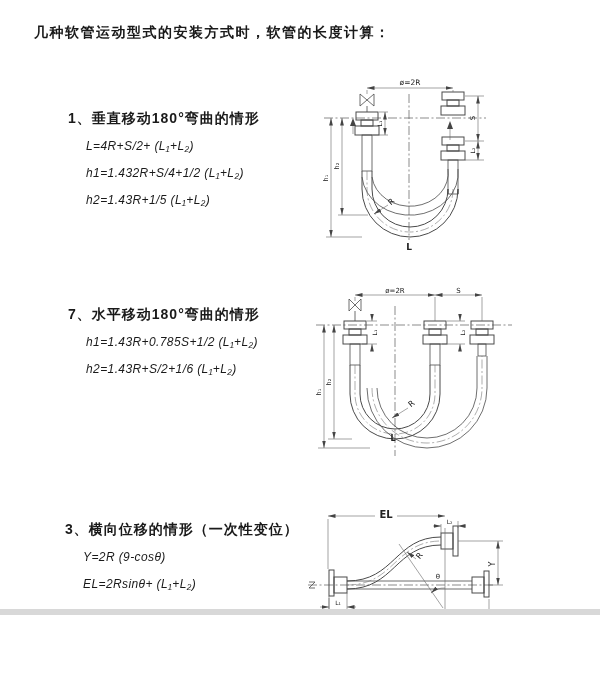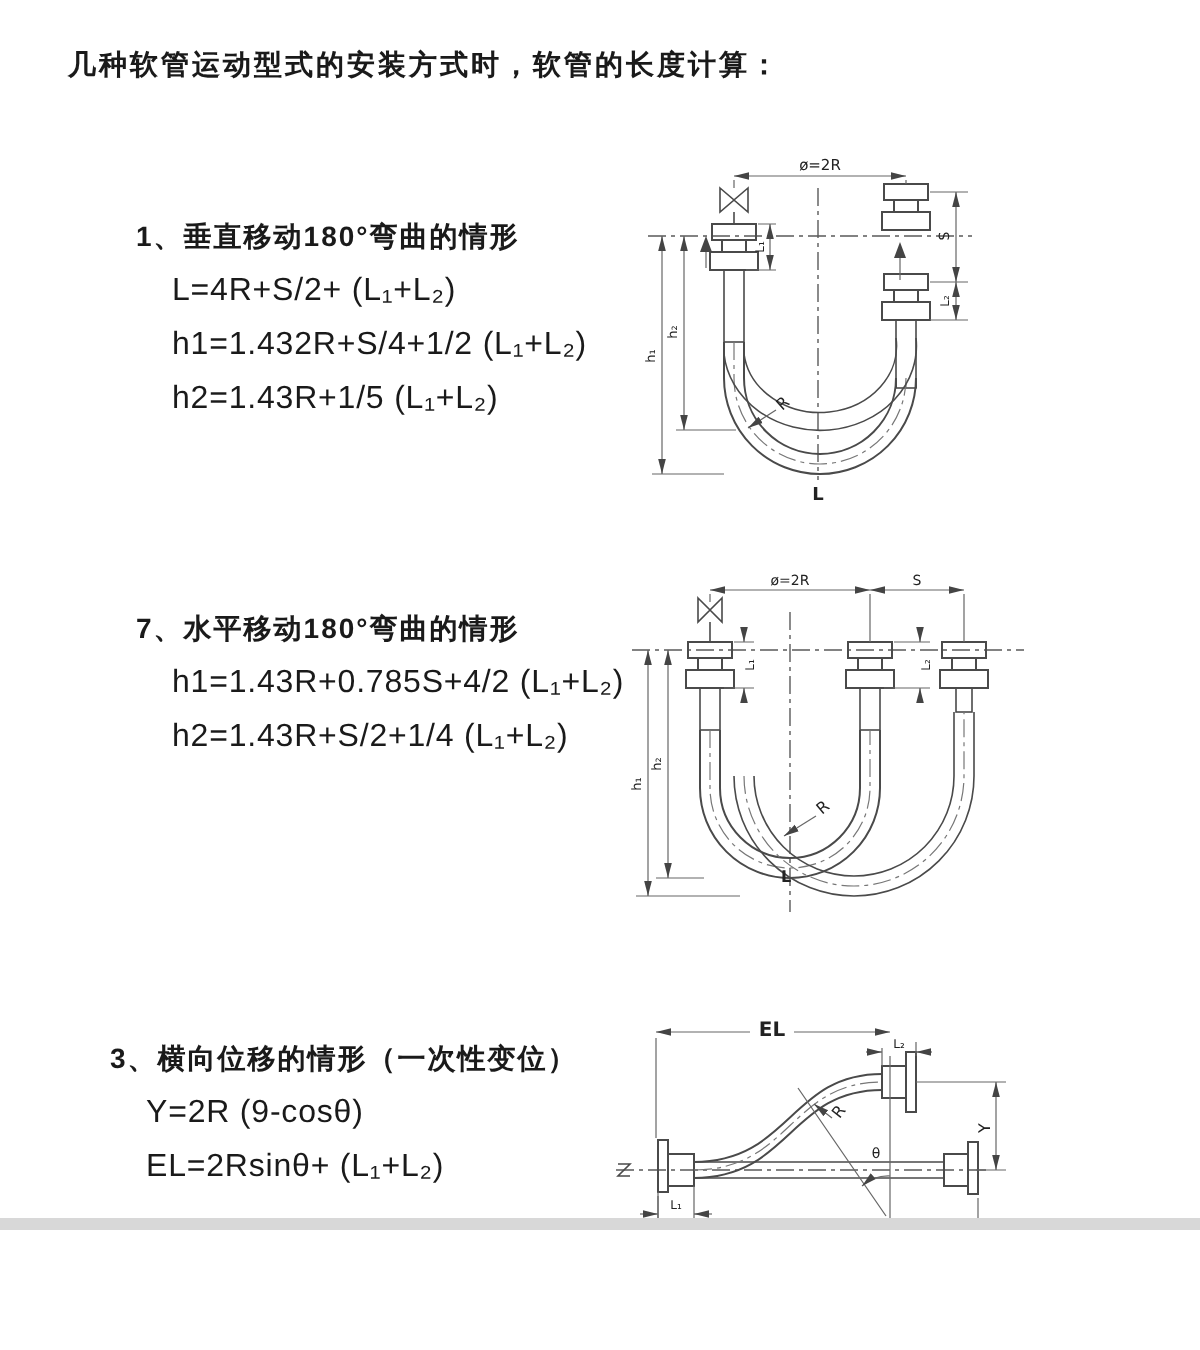--- a/index.html
+++ b/index.html
@@ -1,21 +1,21 @@
 <!DOCTYPE html>
 <html><head>
 <meta charset="utf-8">
 <style>
   html,body{margin:0;padding:0;background:#fff;}
   #page{position:relative;width:600px;height:615px;background:#fff;overflow:hidden;
         font-family:"Liberation Sans","DejaVu Sans",sans-serif;color:#1a1a1a;padding-left:20px;}
   .title{position:absolute;left:34px;top:24px;font-size:14px;font-weight:700;letter-spacing:1.5px;}
   .section{position:absolute;left:48px;margin-left:20px;}
   .sec-head{font-size:14px;font-weight:700;letter-spacing:1px;margin:0 0 10px 0;}
-  .formula{font-size:16px;letter-spacing:.4px;margin:0 0 11px 18px;line-height:16px;font-weight:500;}
+  .formula{font-size:12px;letter-spacing:.4px;margin:0 0 11px 18px;line-height:16px;font-weight:500;font-style:italic;}
   .diagram{position:absolute;}
   svg{display:block;}
   .w{stroke:#4a4a4a;stroke-width:1;fill:none;}                 
   .w2{stroke:#4a4a4a;stroke-width:.8;fill:none;}
   .d{stroke:#666;stroke-width:.6;fill:none;}                   
   .c{stroke:#777;stroke-width:.6;fill:none;stroke-dasharray:9 2.5 2 2.5;} 
   .cb{stroke:#5a5a5a;stroke-width:.7;fill:none;stroke-dasharray:9 2.5 2 2.5;}
   .lbl{font-family:"DejaVu Sans",sans-serif;fill:#222;}
   .arrow-fill{fill:#444;}
   .bottom-strip{position:absolute;left:0;bottom:0;width:600px;height:6px;background:#d8d8d8;}
@@ -29,25 +29,25 @@
 
   <div class="section" style="top:110px;">
     <div class="sec-head">1、垂直移动180°弯曲的情形</div>
     <div class="formula">L=4R+S/2+ (L₁+L₂)</div>
     <div class="formula">h1=1.432R+S/4+1/2 (L₁+L₂)</div>
     <div class="formula">h2=1.43R+1/5 (L₁+L₂)</div>
   </div>
 
   <div class="section" style="top:306px;">
     <div class="sec-head">7、水平移动180°弯曲的情形</div>
-    <div class="formula">h1=1.43R+0.785S+4/2 (L₁+L₂)</div>
-    <div class="formula">h2=1.43R+S/2+1/4 (L₁+L₂)</div>
-  </div>
-
-  <div class="section" style="top:521px;left:35px;">
+    <div class="formula">h1=1.43R+0.785S+1/2 (L₁+L₂)</div>
+    <div class="formula">h2=1.43R+S/2+1/6 (L₁+L₂)</div>
+  </div>
+
+  <div class="section" style="top:521px;left:45px;">
     <div class="sec-head">3、横向位移的情形（一次性变位）</div>
     <div class="formula">Y=2R (9-cosθ)</div>
     <div class="formula">EL=2Rsinθ+ (L₁+L₂)</div>
   </div>
 
   <div class="diagram" style="left:316px;top:74px;">
   <svg width="272" height="186" viewBox="0 0 272 186">
     <defs>
       <marker id="arr" viewBox="0 0 8 5" markerWidth="8" markerHeight="5" refX="7.5" refY="2.5" orient="auto-start-reverse" markerUnits="userSpaceOnUse">
         <path d="M0,0.6 L7.5,2.5 L0,4.4 Z" class="arrow-fill"></path>

